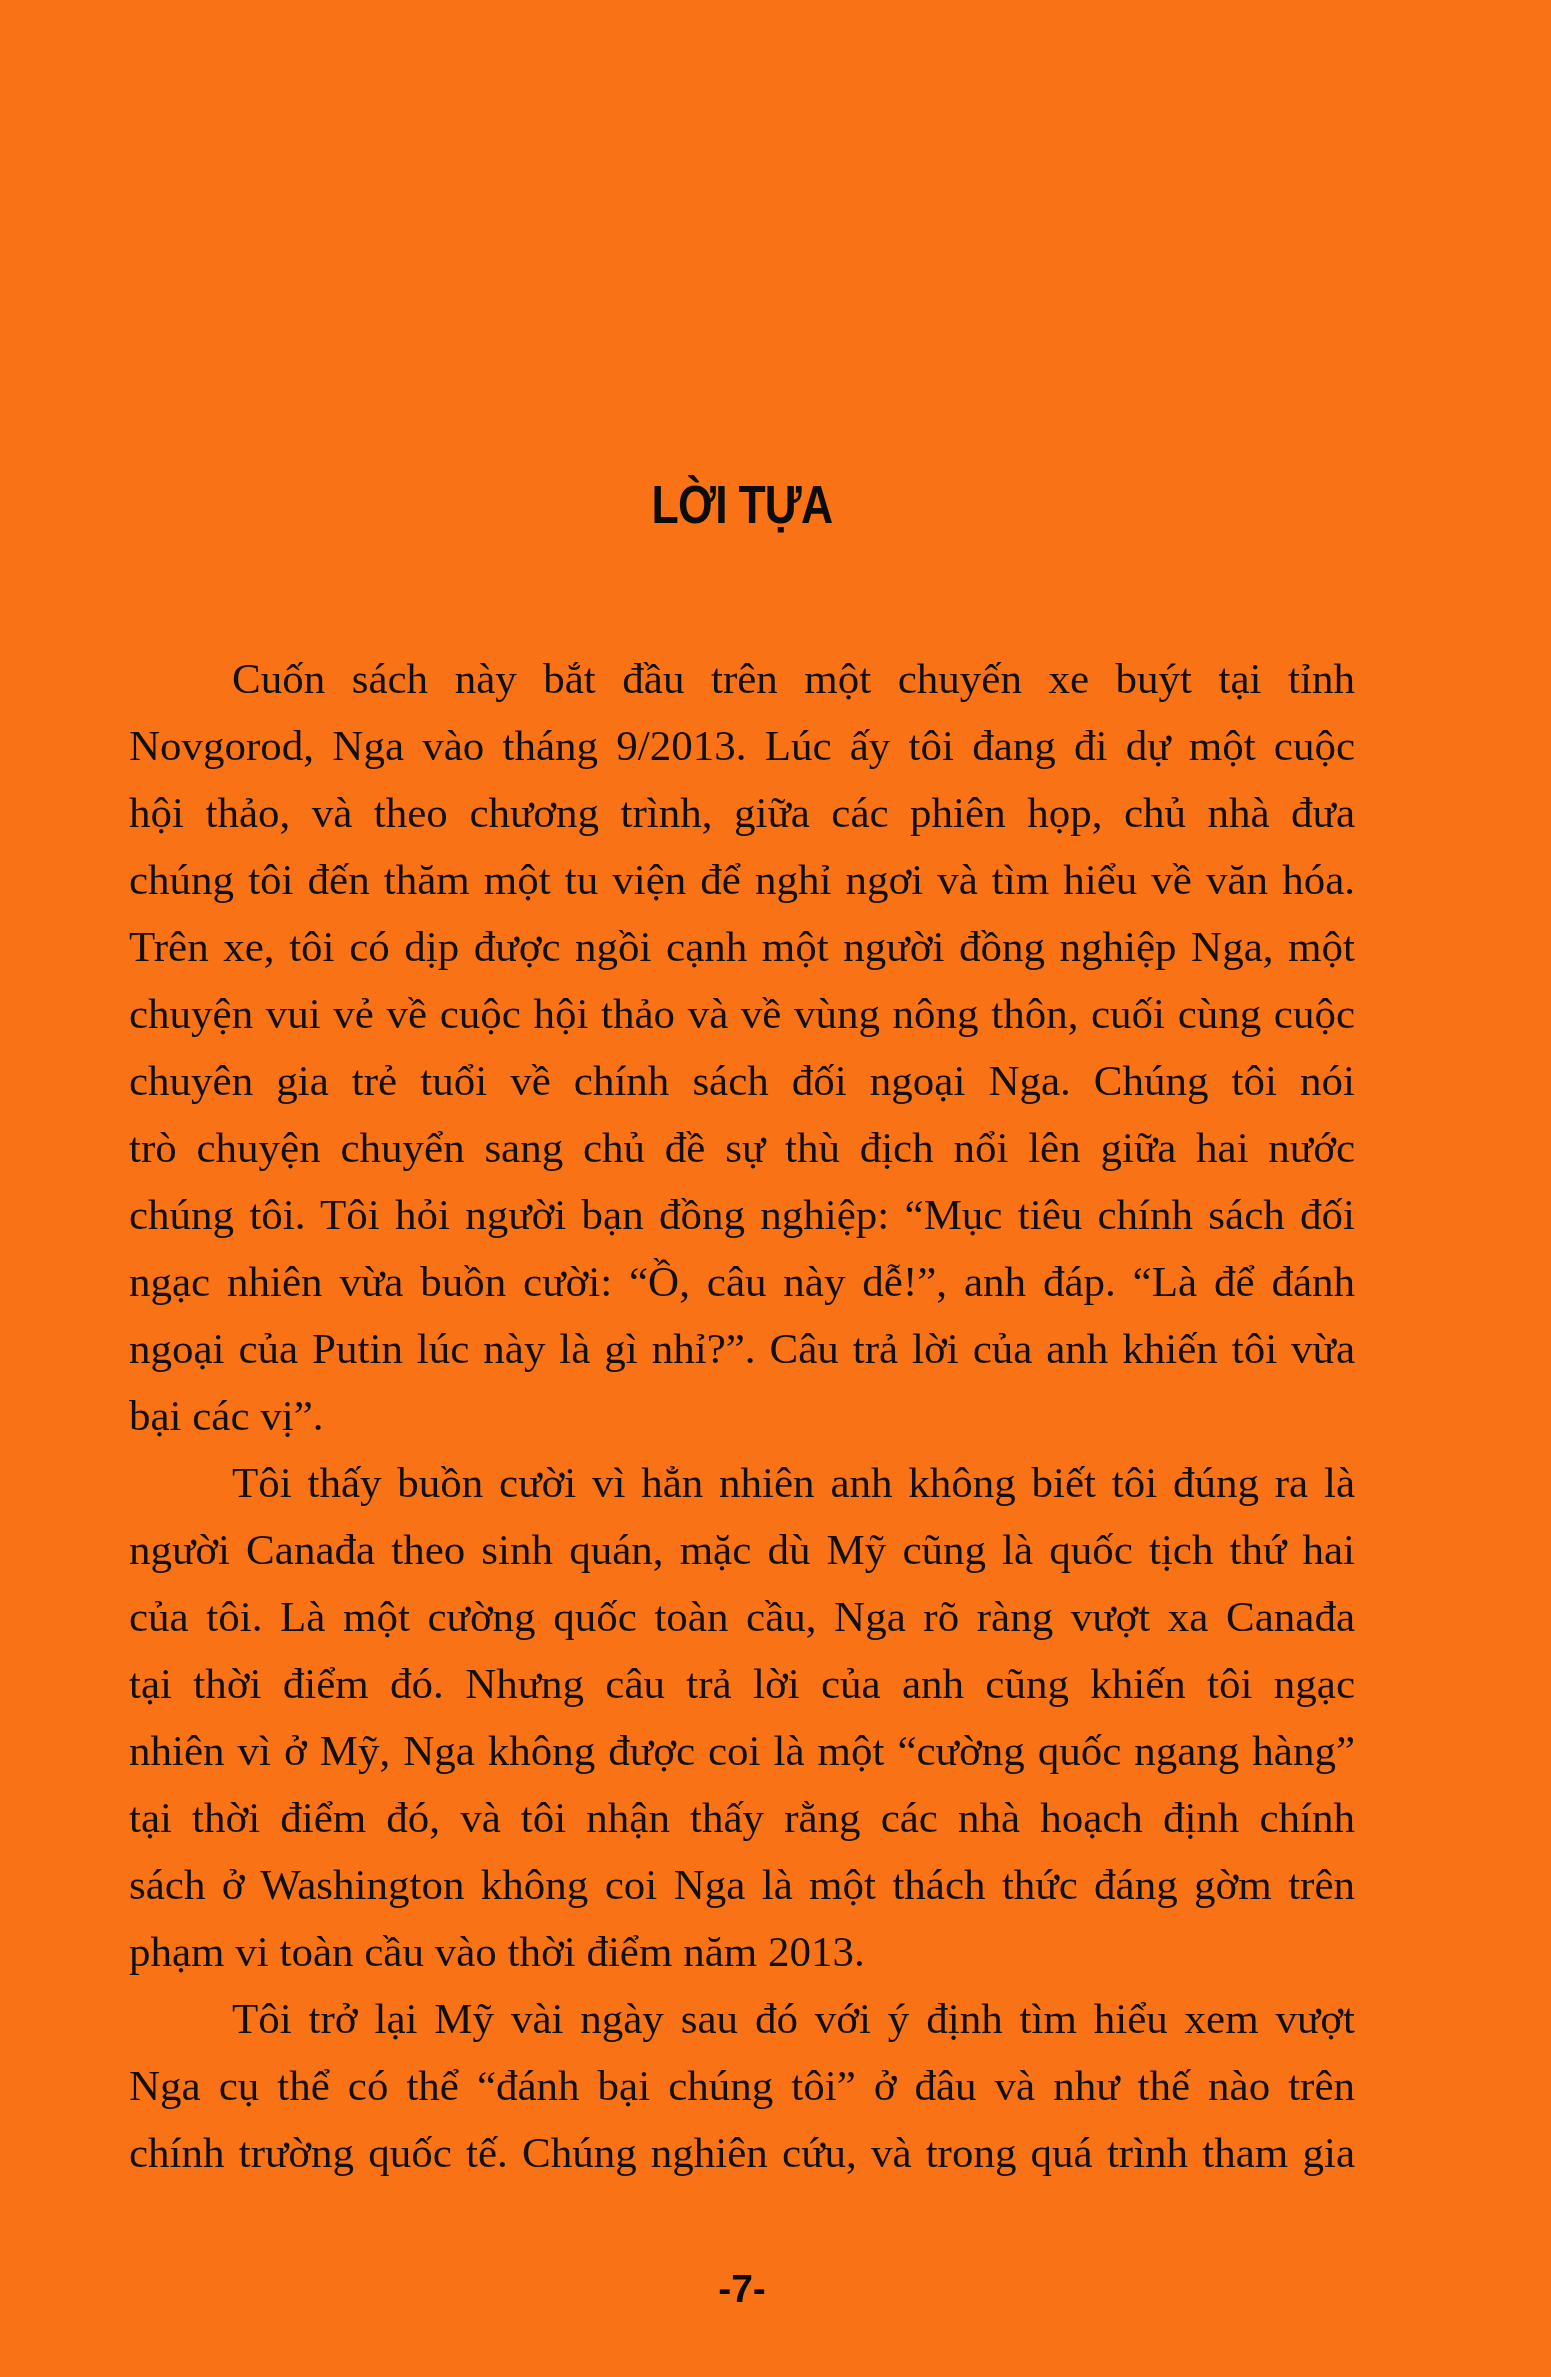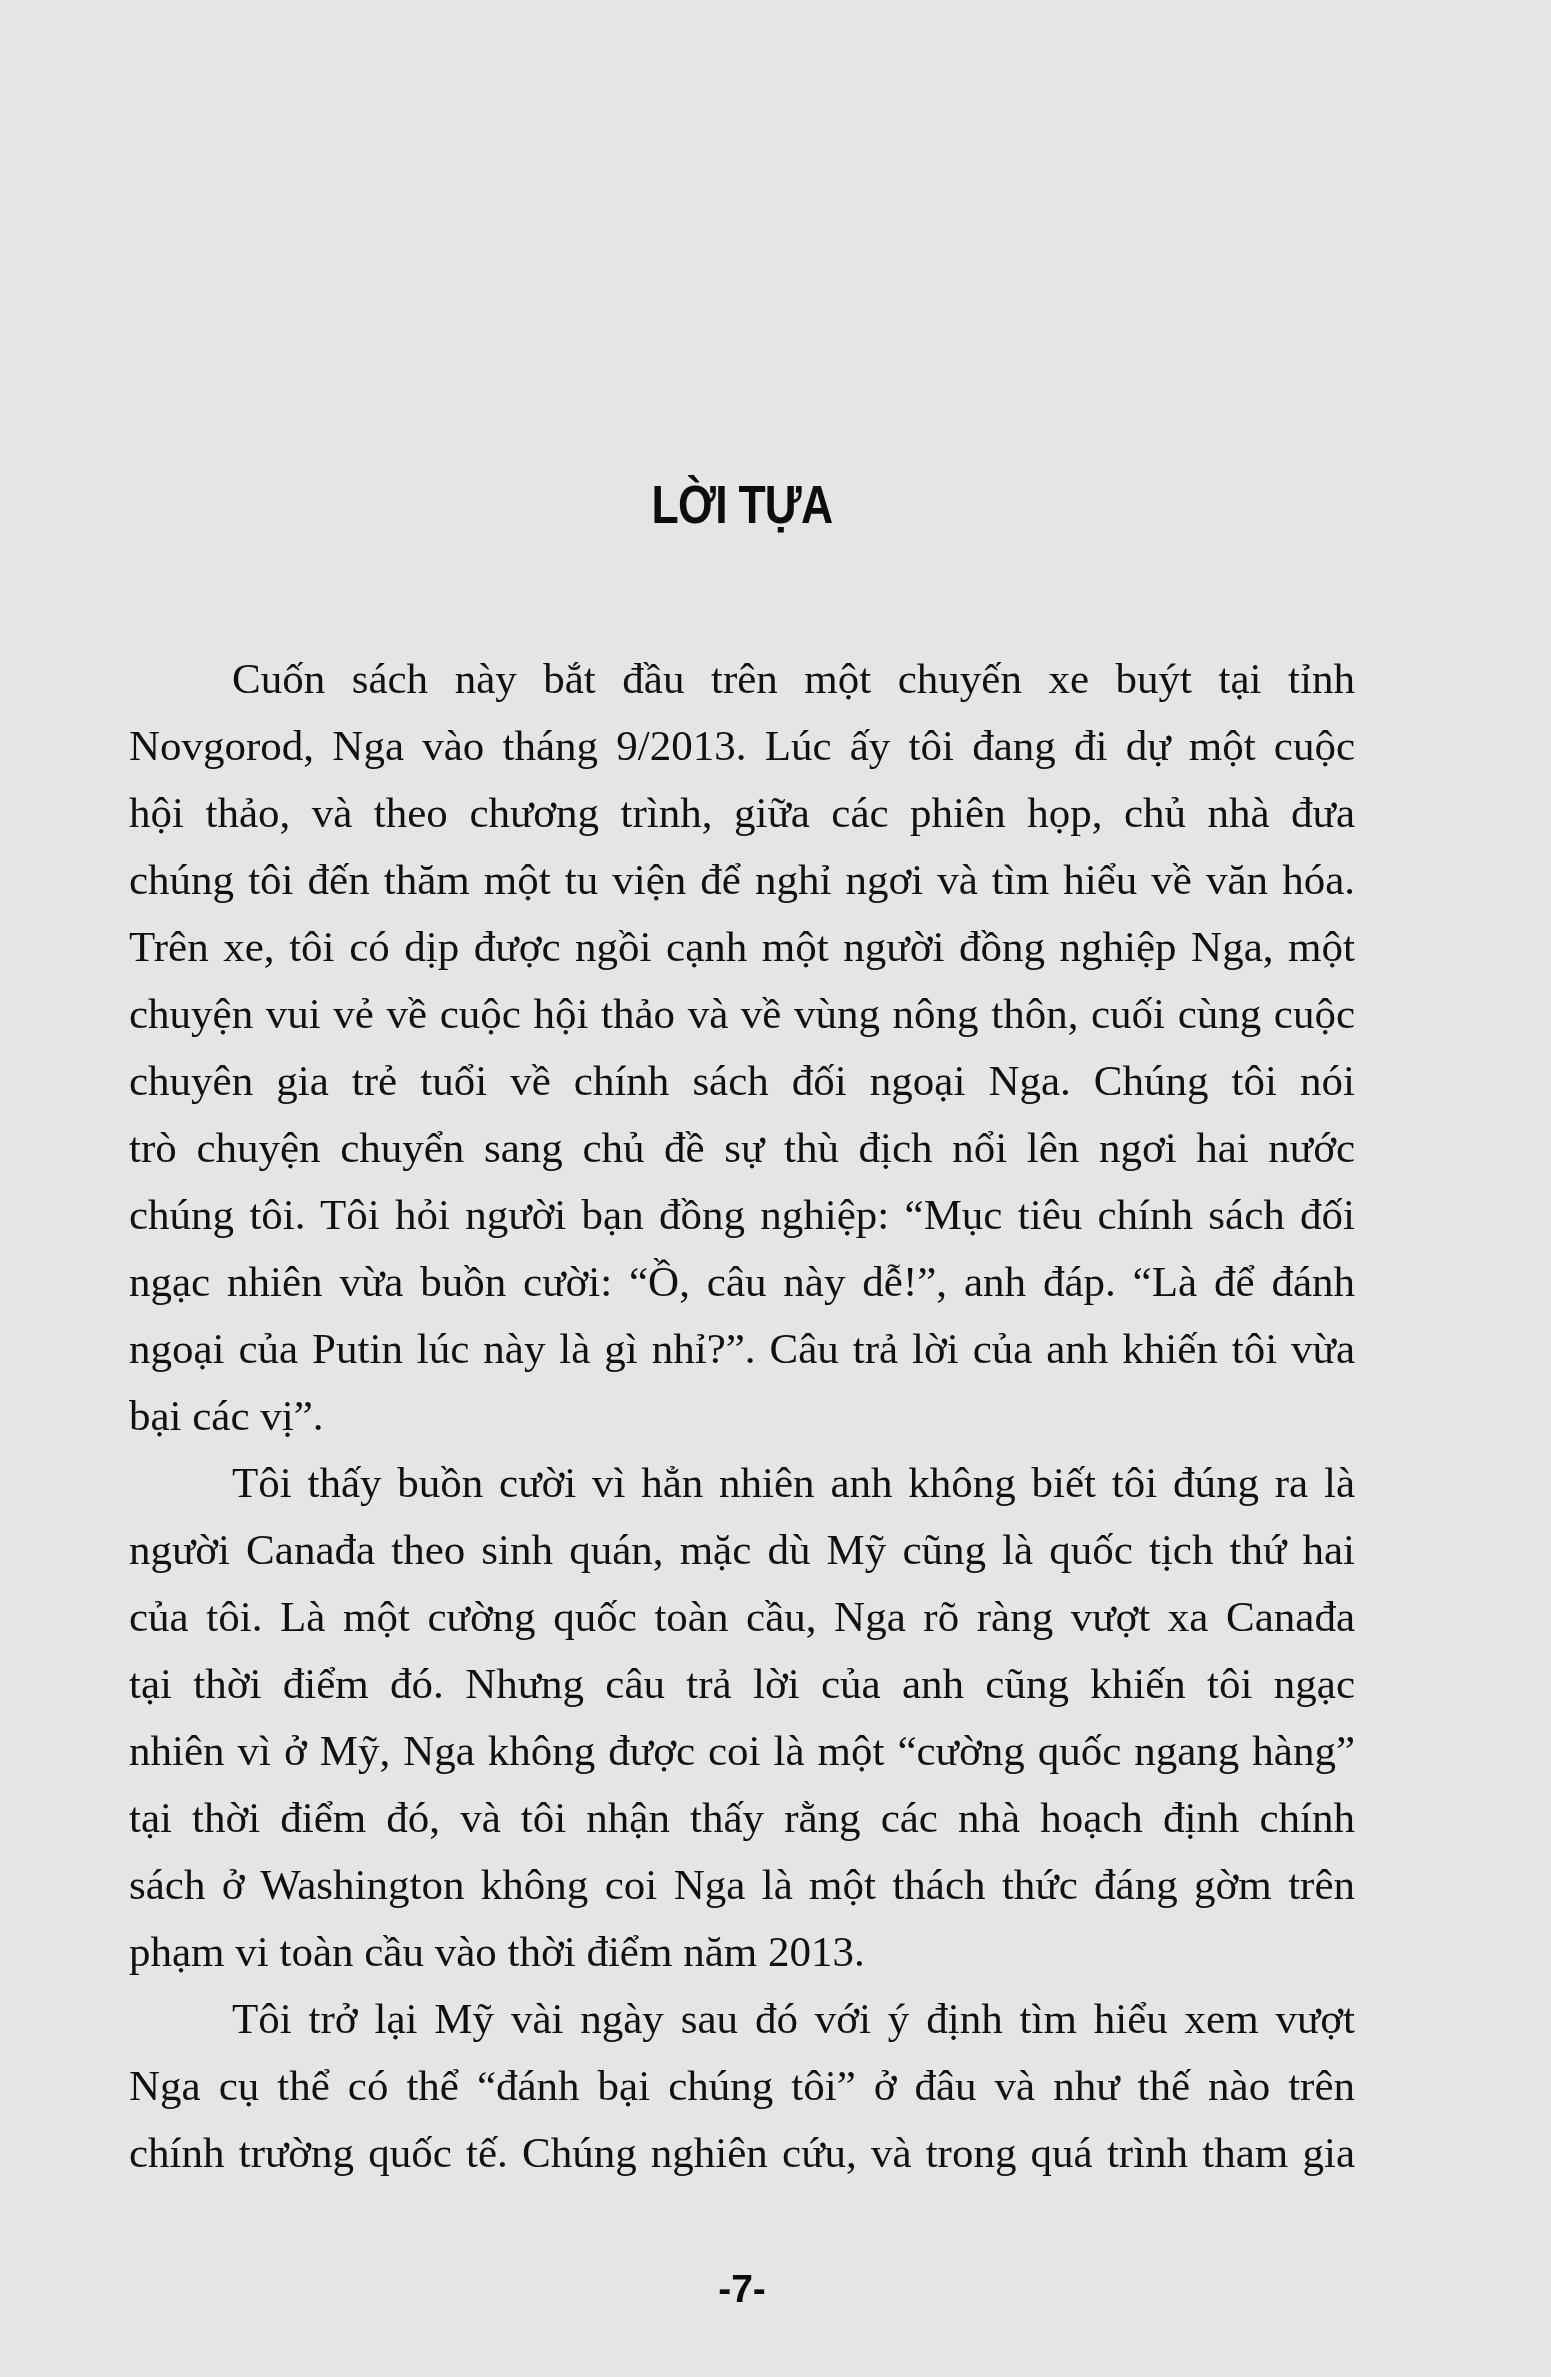--- a/index.html
+++ b/index.html
@@ -11,21 +11,21 @@
     height: 2377px;
     background: #ffffff;
     position: relative;
     overflow: hidden;
     font-family: "Liberation Serif", "DejaVu Serif", serif;
     color: #101010;
   }
   .page {
     position: absolute;
     inset: 0;
-    background: #e5e5e5;
+    background: #f97316;
   }
   .chapter-title {
     position: absolute;
     top: 472px;
     left: 129px;
     width: 1226px;
     margin: 0;
     text-align: center;
     font-family: "Liberation Sans", "DejaVu Sans", sans-serif;
     font-weight: bold;
@@ -80,21 +80,21 @@
 
   <main class="body-text">
       <div class="paragraph">
         <div class="line first justify">Cuốn sách này bắt đầu trên một chuyến xe buýt tại tỉnh</div>
         <div class="line justify">Novgorod, Nga vào tháng 9/2013. Lúc ấy tôi đang đi dự một cuộc</div>
         <div class="line justify">hội thảo, và theo chương trình, giữa các phiên họp, chủ nhà đưa</div>
         <div class="line justify">chúng tôi đến thăm một tu viện để nghỉ ngơi và tìm hiểu về văn hóa.</div>
         <div class="line justify">Trên xe, tôi có dịp được ngồi cạnh một người đồng nghiệp Nga, một</div>
         <div class="line justify">chuyện vui vẻ về cuộc hội thảo và về vùng nông thôn, cuối cùng cuộc</div>
         <div class="line justify">chuyên gia trẻ tuổi về chính sách đối ngoại Nga. Chúng tôi nói</div>
-        <div class="line justify">trò chuyện chuyển sang chủ đề sự thù địch nổi lên ngơi hai nước</div>
+        <div class="line justify">trò chuyện chuyển sang chủ đề sự thù địch nổi lên giữa hai nước</div>
         <div class="line justify">chúng tôi. Tôi hỏi người bạn đồng nghiệp: “Mục tiêu chính sách đối</div>
         <div class="line justify">ngạc nhiên vừa buồn cười: “Ồ, câu này dễ!”, anh đáp. “Là để đánh</div>
         <div class="line justify">ngoại của Putin lúc này là gì nhỉ?”. Câu trả lời của anh khiến tôi vừa</div>
         <div class="line">bại các vị”.</div>
       </div>
       <div class="paragraph">
         <div class="line first justify">Tôi thấy buồn cười vì hẳn nhiên anh không biết tôi đúng ra là</div>
         <div class="line justify">người Canađa theo sinh quán, mặc dù Mỹ cũng là quốc tịch thứ hai</div>
         <div class="line justify">của tôi. Là một cường quốc toàn cầu, Nga rõ ràng vượt xa Canađa</div>
         <div class="line justify">tại thời điểm đó. Nhưng câu trả lời của anh cũng khiến tôi ngạc</div>

